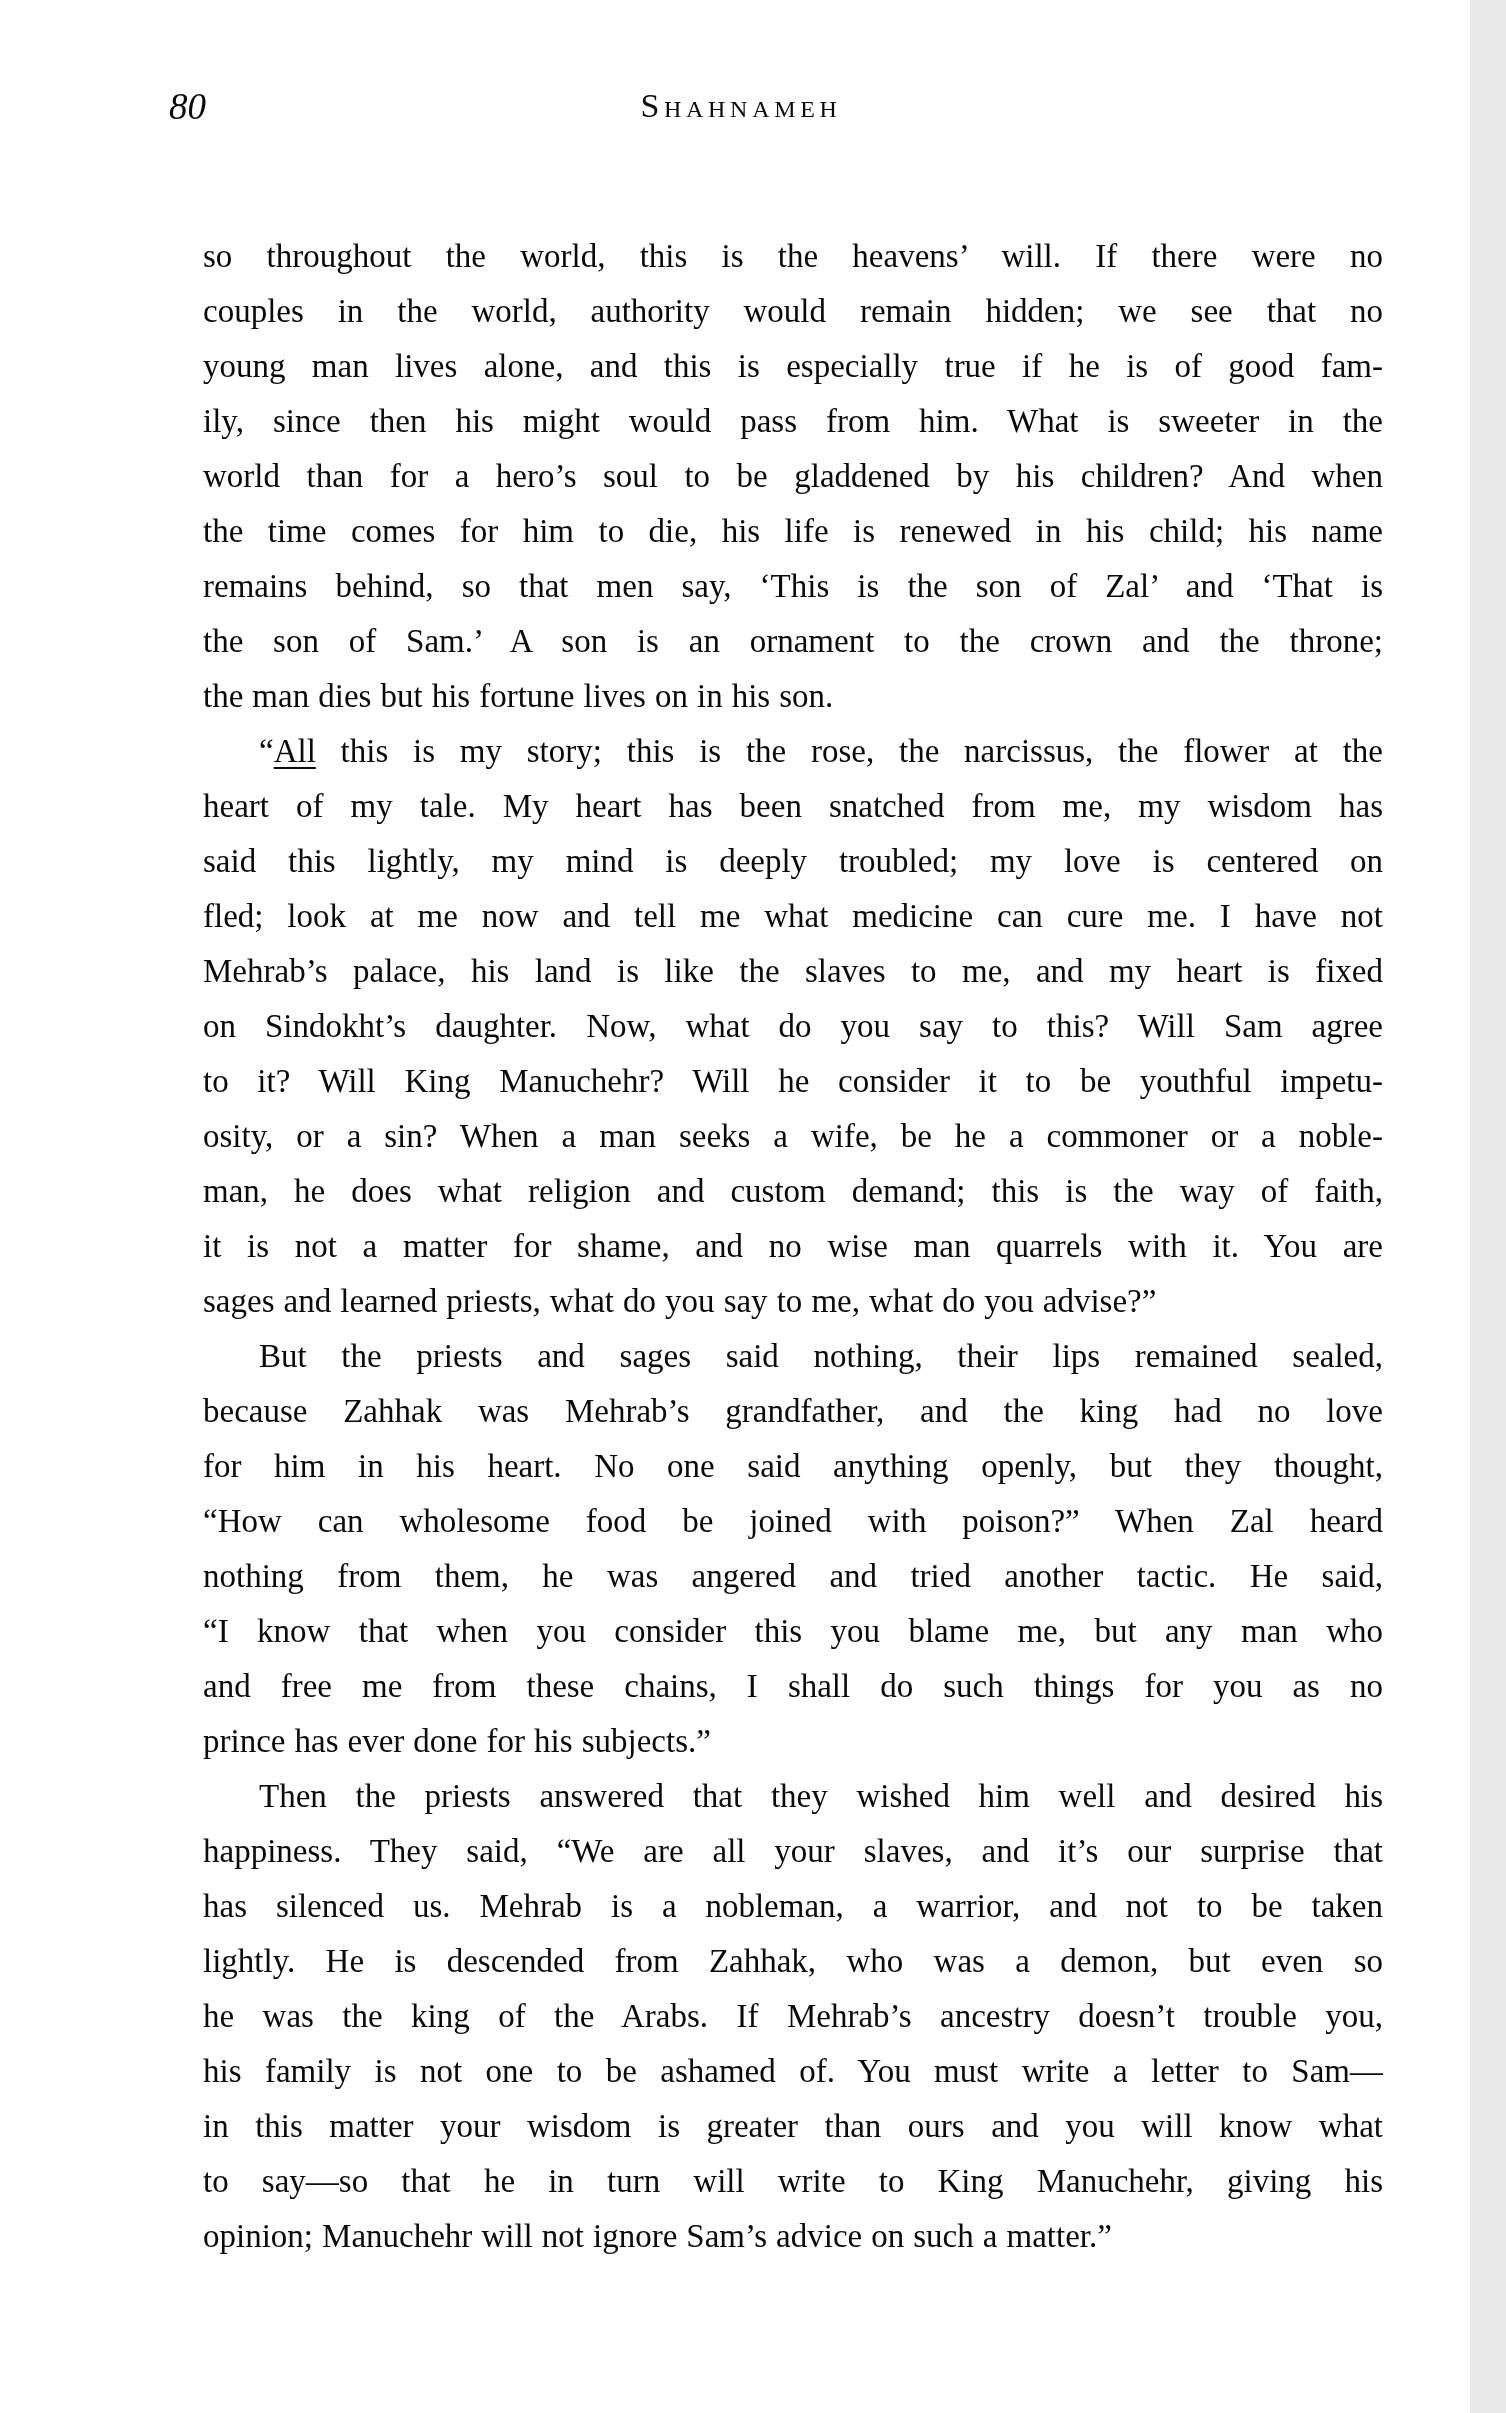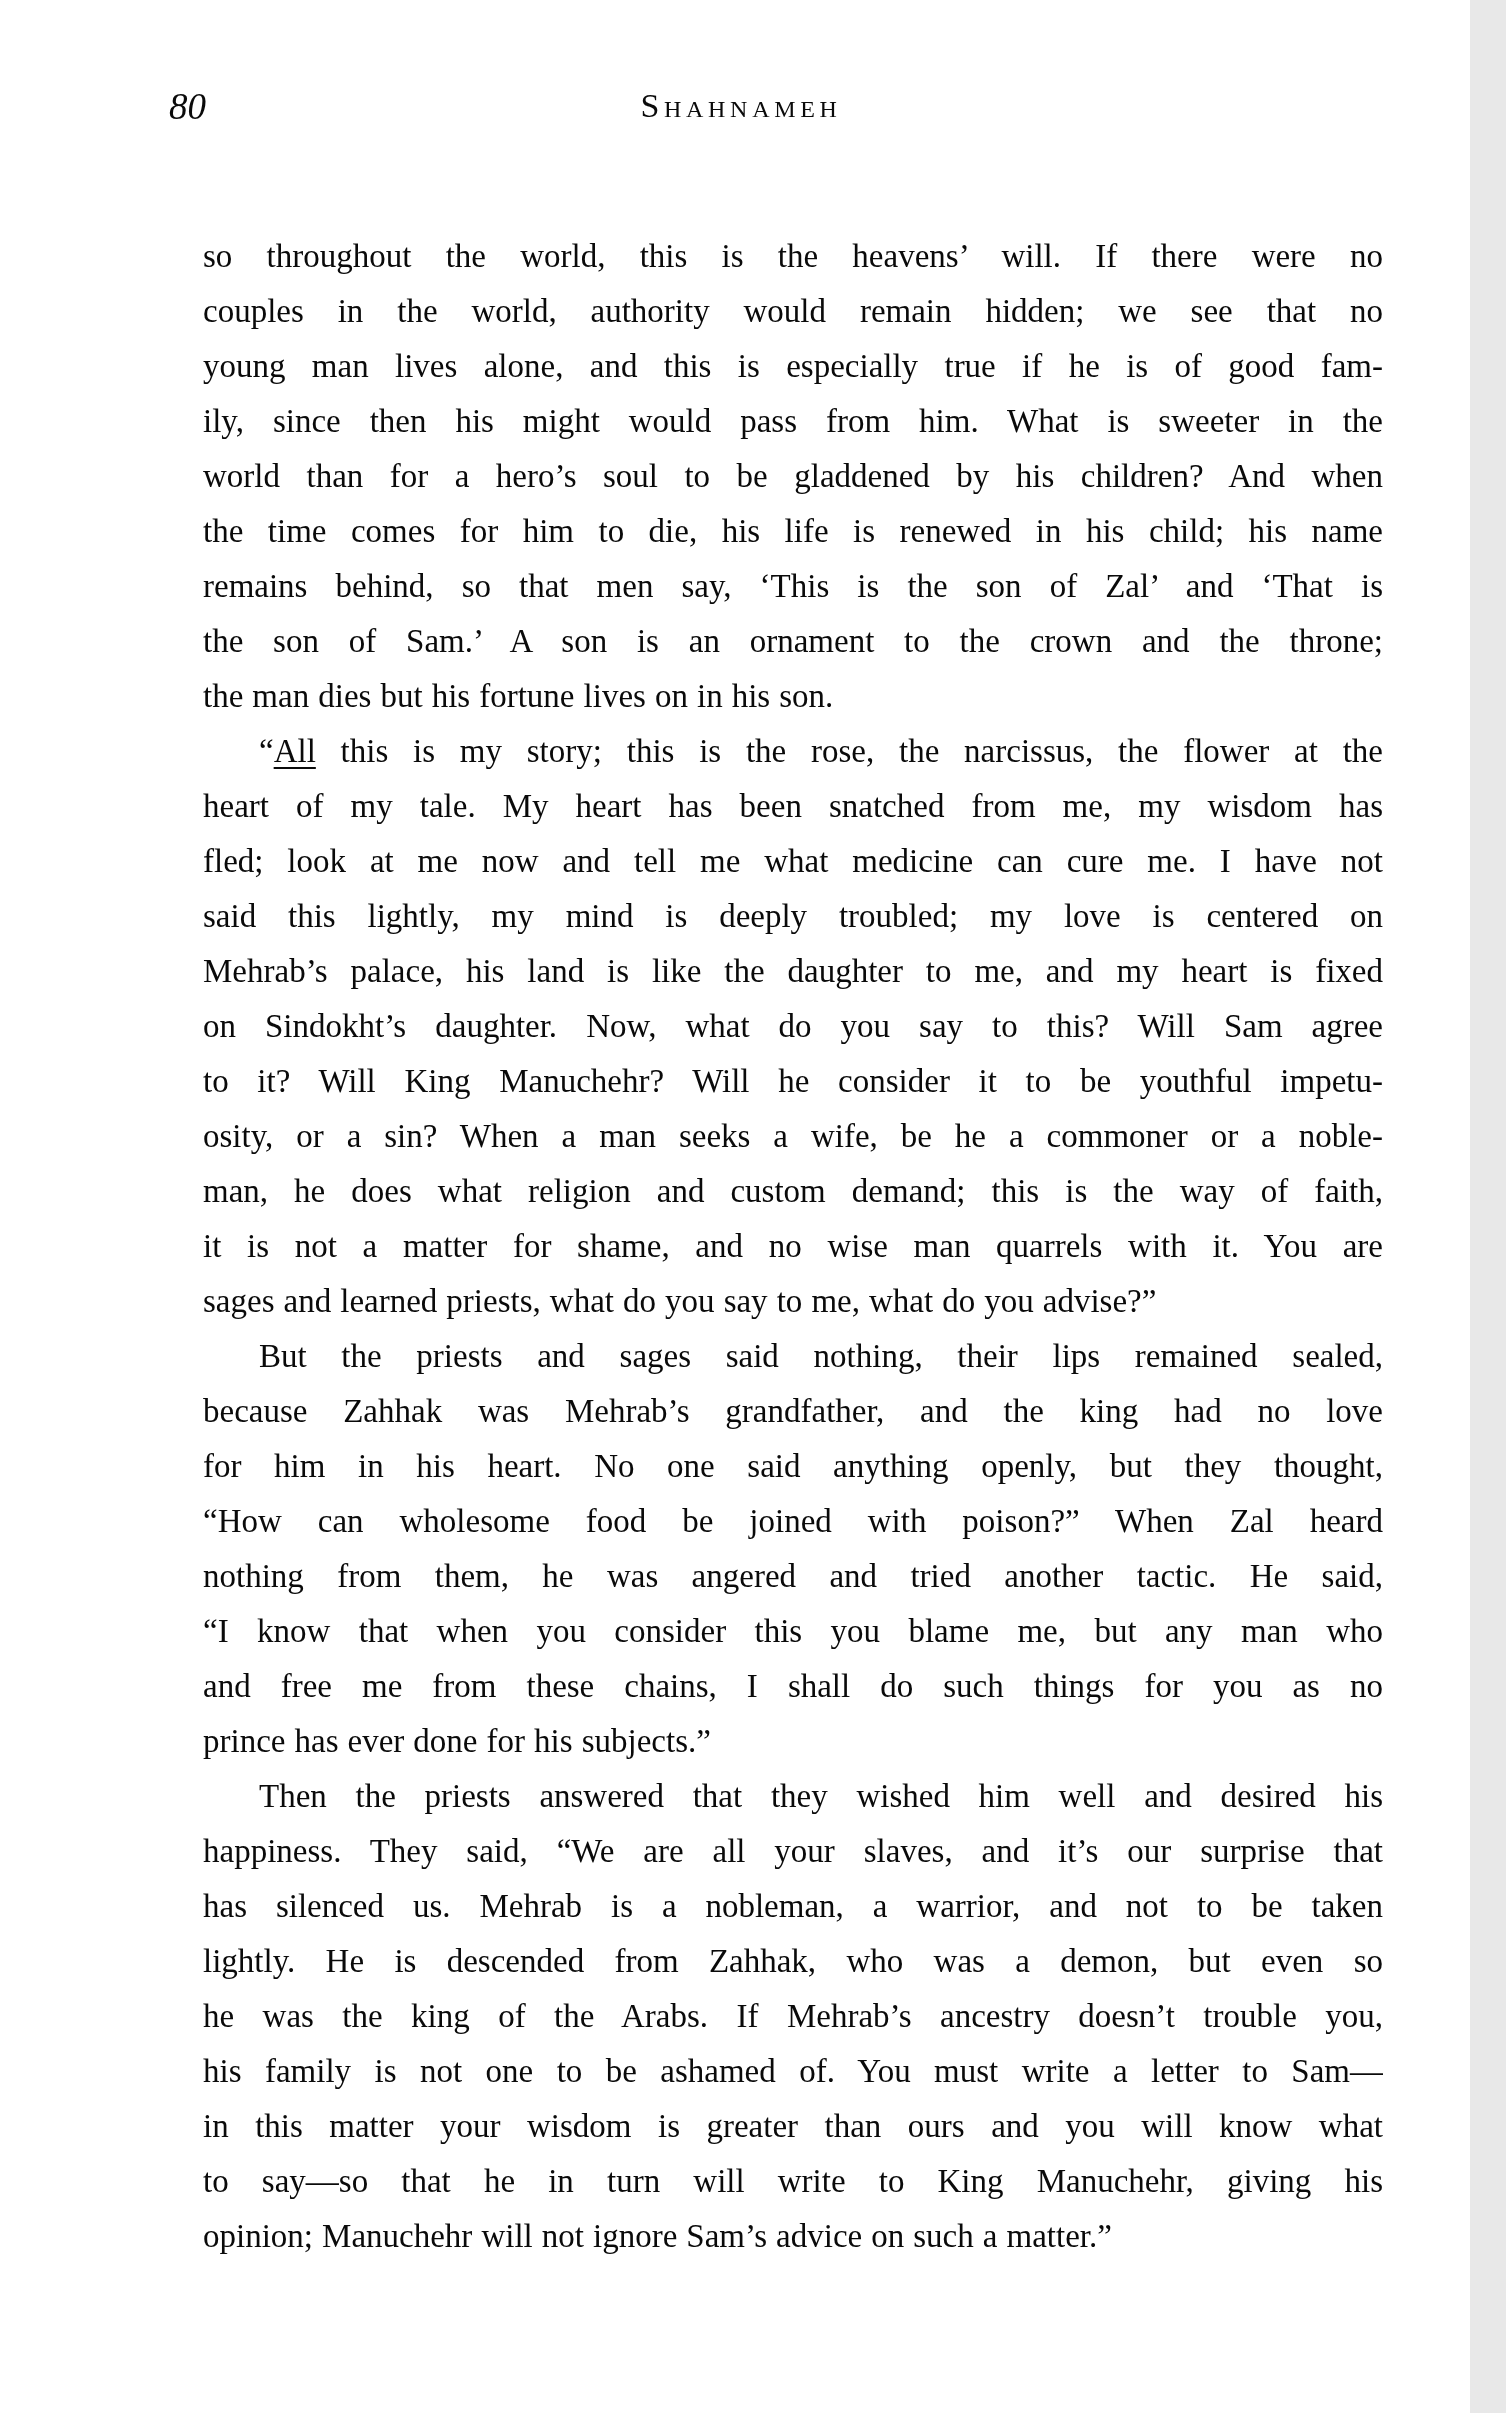--- a/index.html
+++ b/index.html
@@ -92,23 +92,23 @@
       <div class="line">couples in the world, authority would remain hidden; we see that no</div>
       <div class="line">young man lives alone, and this is especially true if he is of good fam-</div>
       <div class="line">ily, since then his might would pass from him. What is sweeter in the</div>
       <div class="line">world than for a hero’s soul to be gladdened by his children? And when</div>
       <div class="line">the time comes for him to die, his life is renewed in his child; his name</div>
       <div class="line">remains behind, so that men say, ‘This is the son of Zal’ and ‘That is</div>
       <div class="line">the son of Sam.’ A son is an ornament to the crown and the throne;</div>
       <div class="line last">the man dies but his fortune lives on in his son.</div>
       <div class="line indent">“<span class="underlined">All</span> this is my story; this is the rose, the narcissus, the flower at the</div>
       <div class="line">heart of my tale. My heart has been snatched from me, my wisdom has</div>
+      <div class="line">said this lightly, my mind is deeply troubled; my love is centered on</div>
       <div class="line">fled; look at me now and tell me what medicine can cure me. I have not</div>
-      <div class="line">said this lightly, my mind is deeply troubled; my love is centered on</div>
-      <div class="line">Mehrab’s palace, his land is like the daughter to me, and my heart is fixed</div>
+      <div class="line">Mehrab’s palace, his land is like the slaves to me, and my heart is fixed</div>
       <div class="line">on Sindokht’s daughter. Now, what do you say to this? Will Sam agree</div>
       <div class="line">to it? Will King Manuchehr? Will he consider it to be youthful impetu-</div>
       <div class="line">osity, or a sin? When a man seeks a wife, be he a commoner or a noble-</div>
       <div class="line">man, he does what religion and custom demand; this is the way of faith,</div>
       <div class="line">it is not a matter for shame, and no wise man quarrels with it. You are</div>
       <div class="line last">sages and learned priests, what do you say to me, what do you advise?”</div>
       <div class="line indent">But the priests and sages said nothing, their lips remained sealed,</div>
       <div class="line">because Zahhak was Mehrab’s grandfather, and the king had no love</div>
       <div class="line">for him in his heart. No one said anything openly, but they thought,</div>
       <div class="line">“How can wholesome food be joined with poison?” When Zal heard</div>

